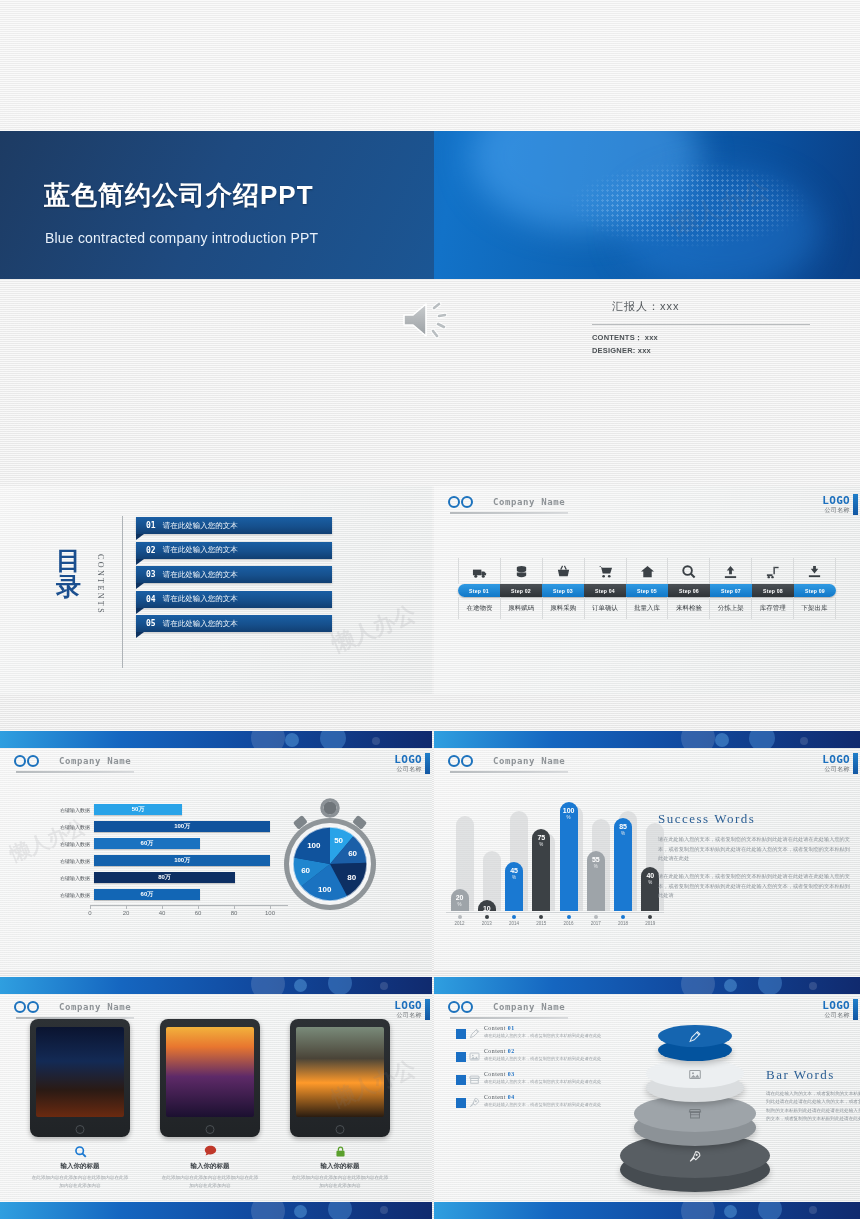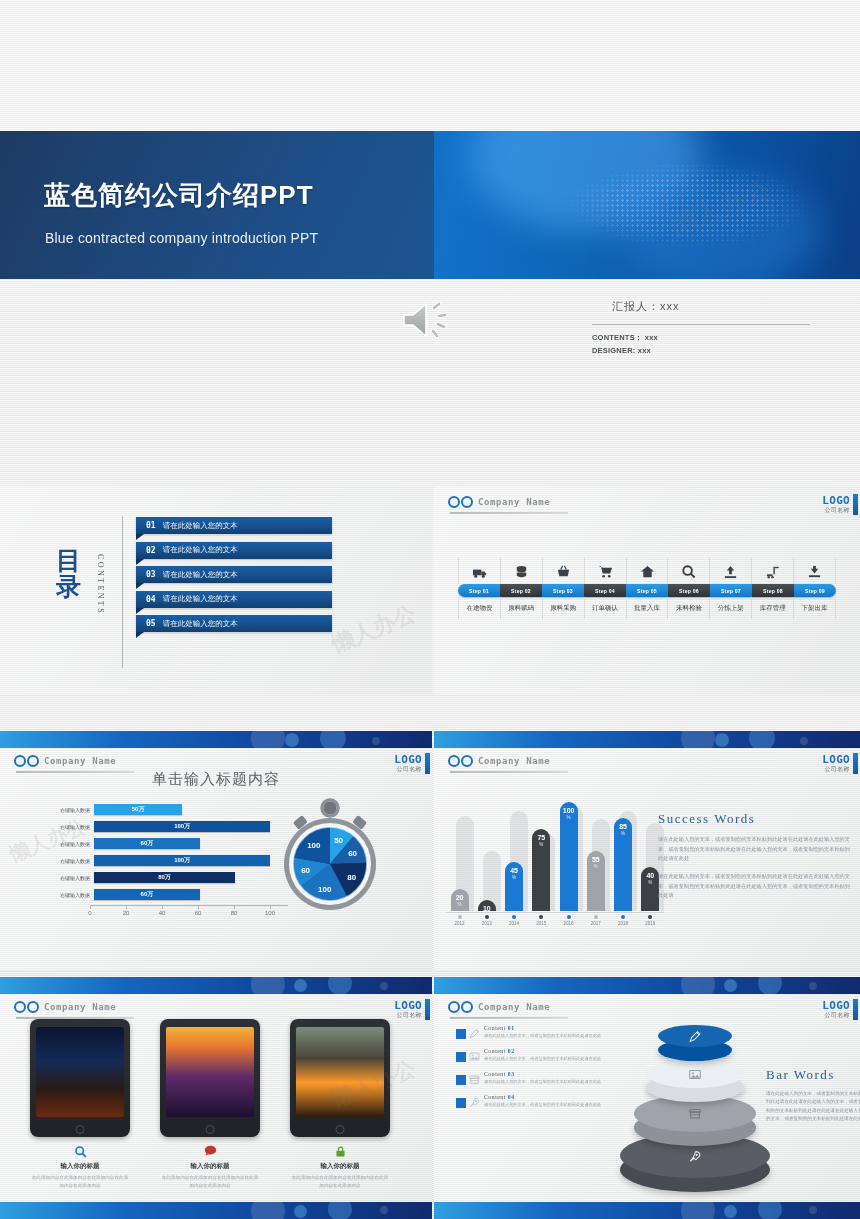--- a/index.html
+++ b/index.html
@@ -18,21 +18,21 @@
       repeating-linear-gradient(to bottom, rgba(255,255,255,.6) 0px, rgba(255,255,255,.6) 1px, rgba(0,0,0,.015) 1px, rgba(0,0,0,.015) 2px),
       linear-gradient(125deg,#f4f4f4 0%,#eceeee 50%,#e4e6e6 100%);
   }
   .bubbles{position:absolute;left:0;right:0;height:100%;
     background:linear-gradient(95deg,#2f9fe0 0%,#1566c0 28%,#114aa0 58%,#102a6e 100%);
     overflow:hidden;}
   .bubbles i{position:absolute;border-radius:50%;background:rgba(255,255,255,.14);display:block;}
   .band-top{position:absolute;left:0;right:0;top:0;height:17px;}
   .band-bot{position:absolute;left:0;right:0;bottom:0;height:17px;}
 
-  .hdr{position:absolute;left:14px;top:10px;display:flex;align-items:center;gap:5px;}
+  .hdr{position:absolute;left:14px;top:10px;display:flex;align-items:center;gap:20px;}
   .hdr .oo{display:flex;gap:1px;}
   .hdr .oo span{display:block;width:8px;height:8px;border:2px solid #1c72bd;border-radius:50%;}
   .hdr .cname{font-size:9px;font-weight:bold;color:#8e9397;letter-spacing:.6px;
     font-family:"DejaVu Sans Mono",monospace;}
   .hdr-rule{position:absolute;left:16px;top:26px;width:118px;height:2px;
     background:linear-gradient(to right,#b6babd,#d8dadc);}
   .logo{position:absolute;right:10px;top:9px;text-align:right;line-height:1.05;}
   .logo .l1{font-size:11px;font-weight:bold;color:#1b6fbd;font-family:"DejaVu Sans Mono",monospace;letter-spacing:.3px;}
   .logo .l2{font-size:6px;color:#6b7074;letter-spacing:.4px;}
   .logo-bar{position:absolute;right:2px;top:8px;width:5px;height:21px;
@@ -363,21 +363,20 @@
         </span>
       <span class="cname">Company Name</span>
     </div>
     <div class="hdr-rule" style="top:40px;"></div>
     <div class="logo" style="top:23px;">
       <div class="l1">LOGO</div>
       <div class="l2">公司名称</div>
     </div>
     <div class="logo-bar" style="top:22px;"></div>
 
-    <div class="bar-title">单击输入标题内容</div>
     <div class="bchart" id="bchart">
         <div class="brow">
           <div class="blab">右键输入数据</div>
           <div class="btrack">
             <div class="bfill" style="width: 45.4545%; background: rgb(41, 163, 232);">50万</div>
           </div>
         </div>
         <div class="brow">
           <div class="blab">右键输入数据</div>
           <div class="btrack">

